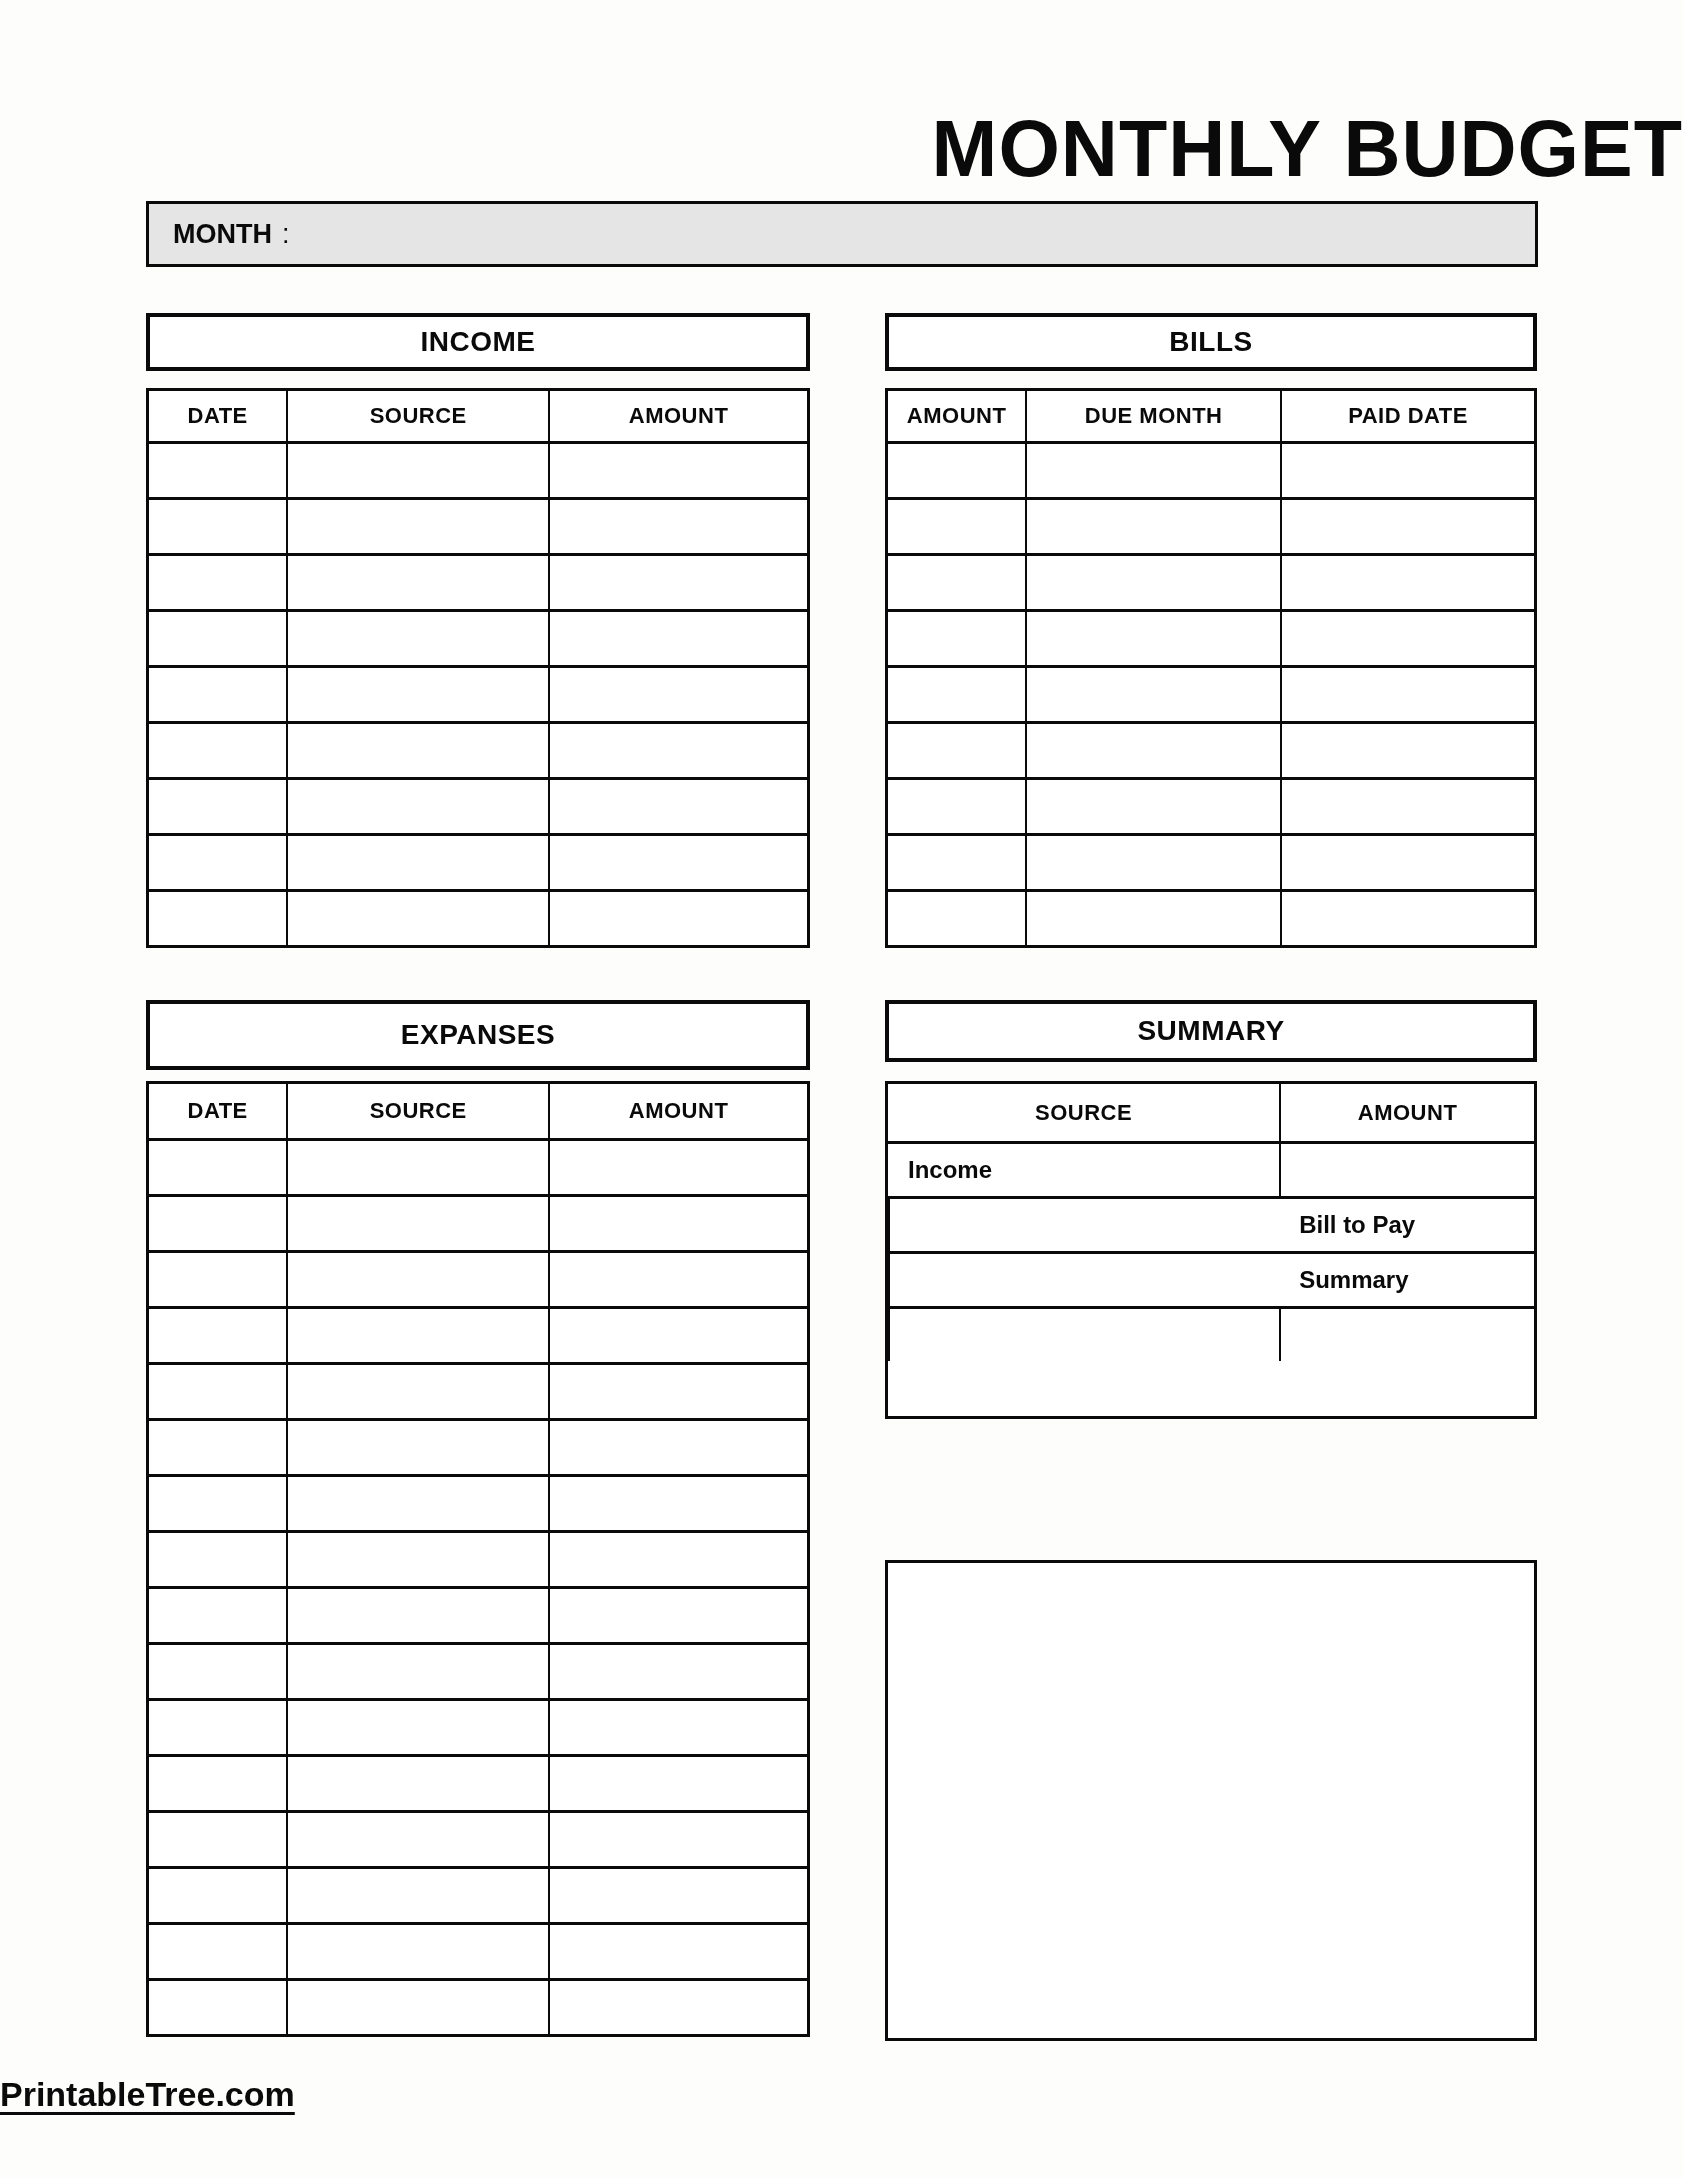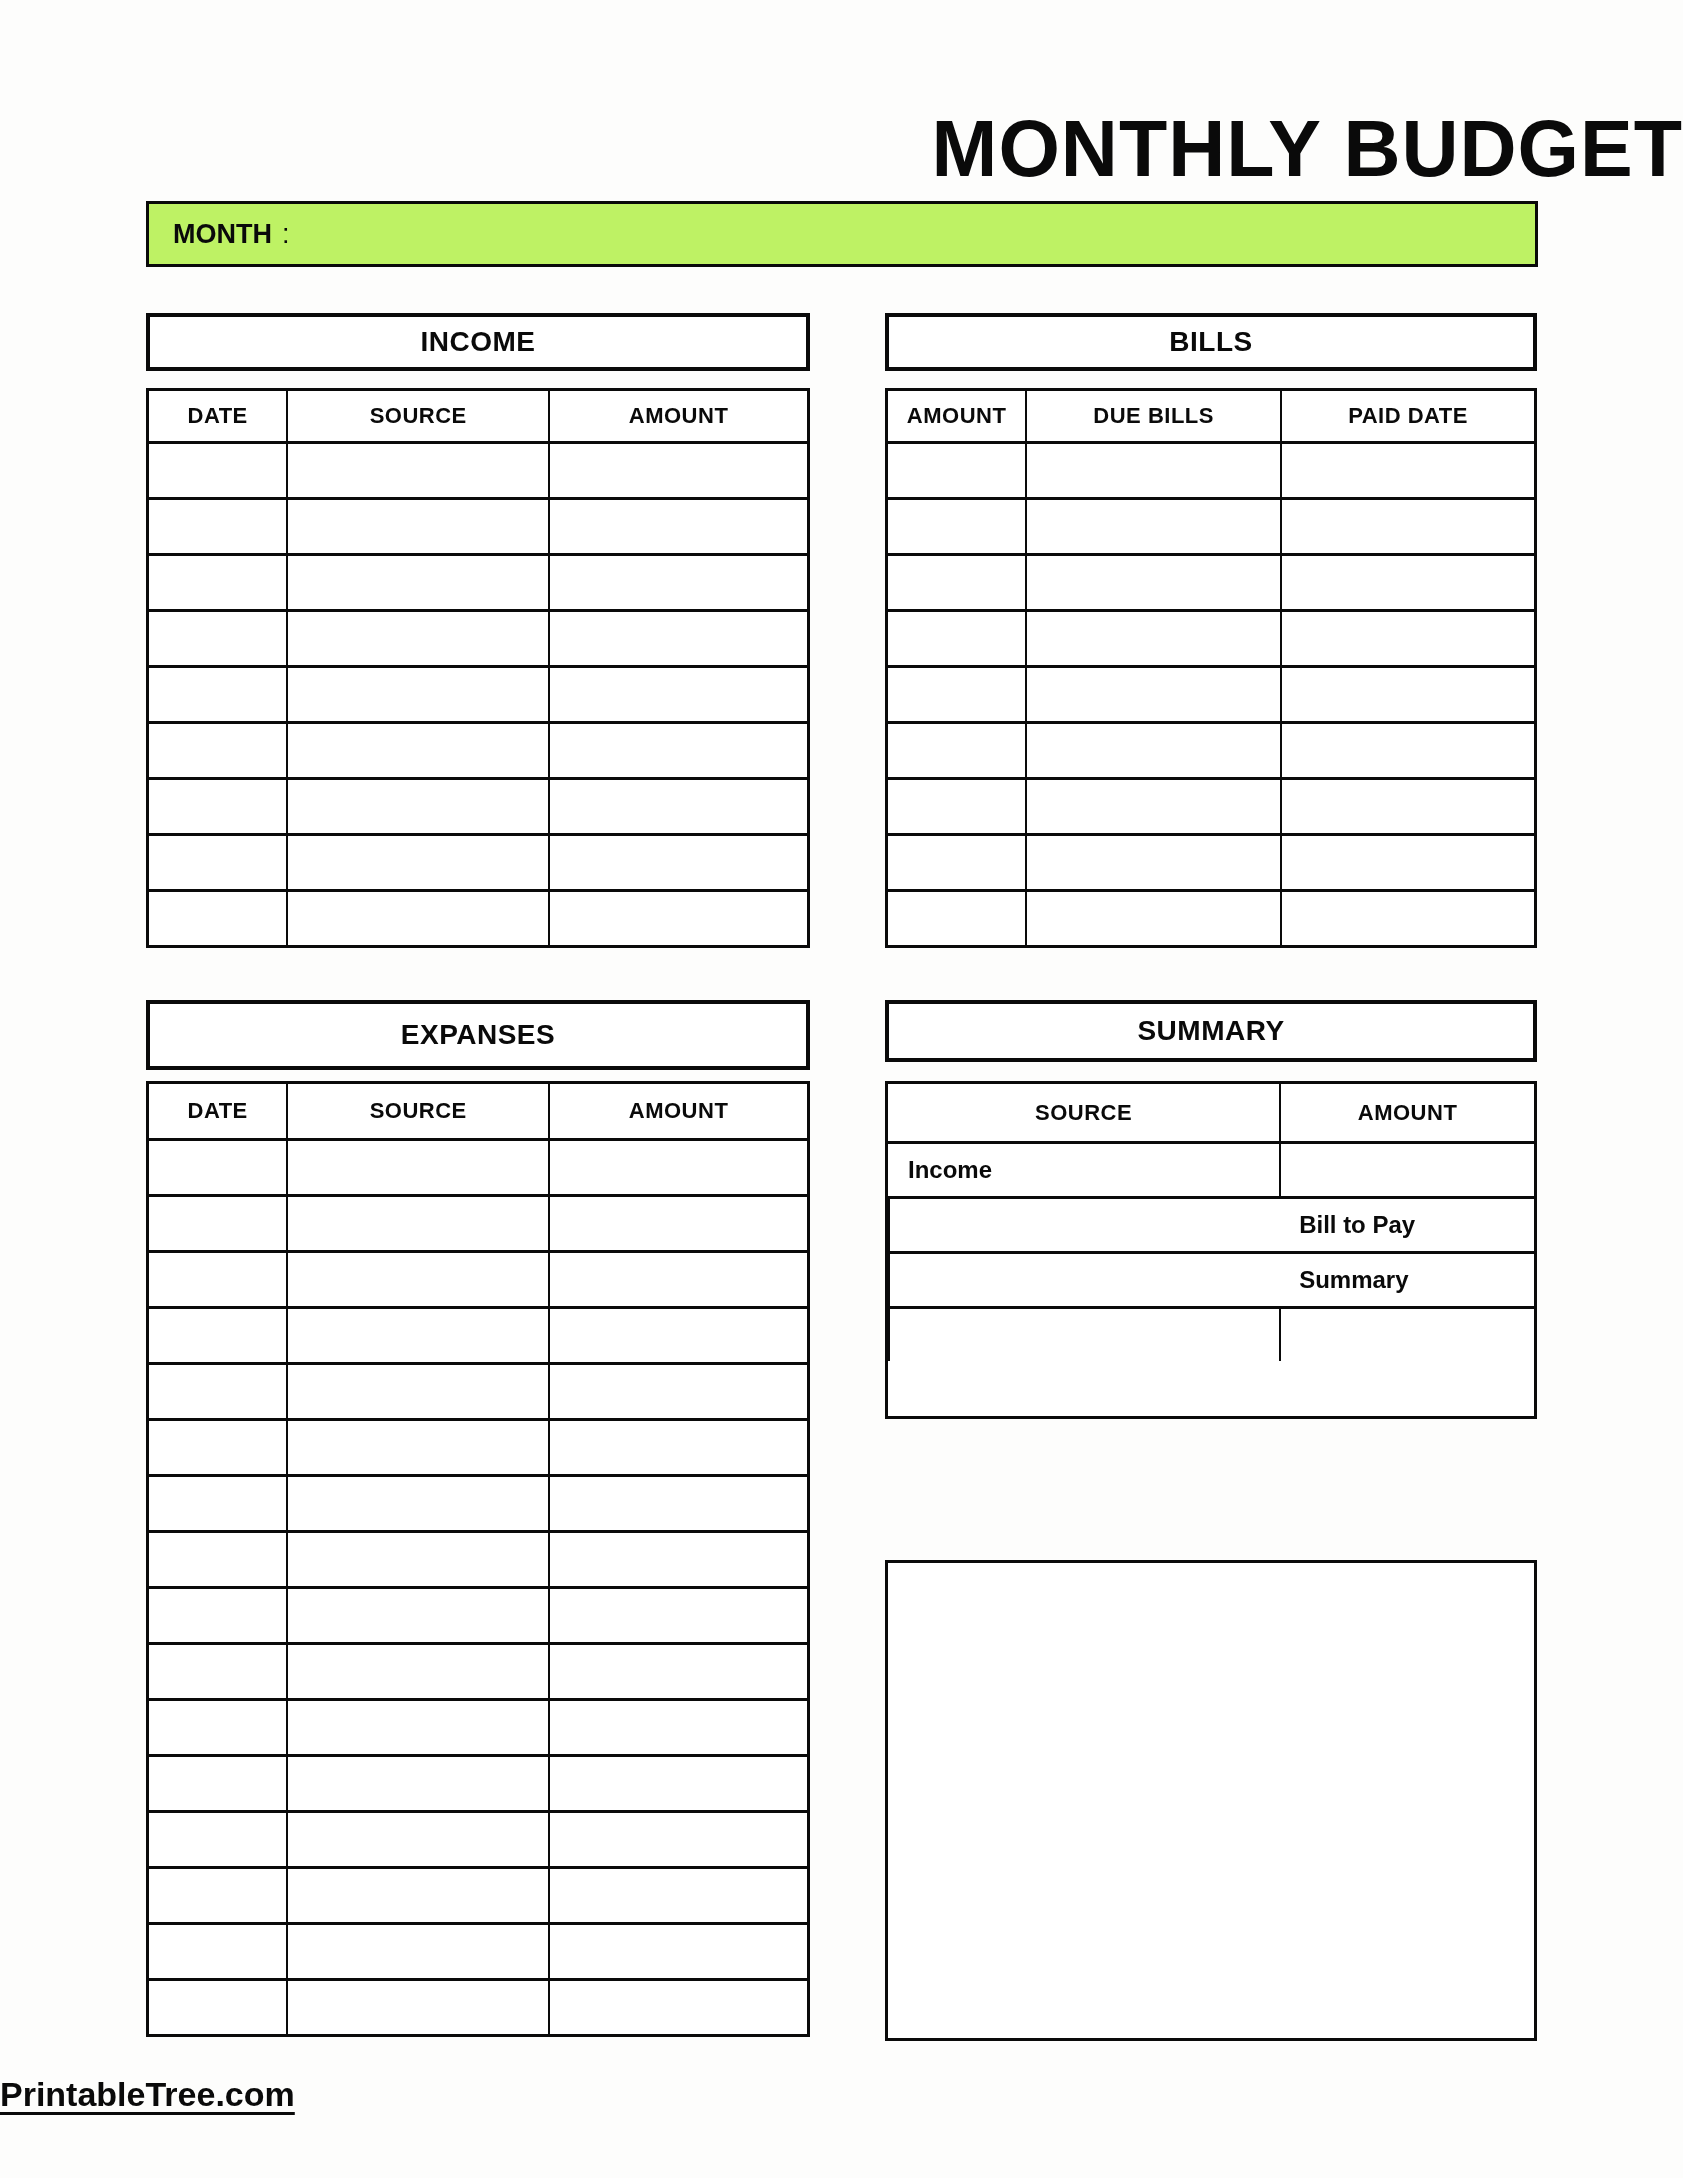--- a/index.html
+++ b/index.html
@@ -21,21 +21,21 @@
     letter-spacing:1px;
     line-height:1.0;
   }
 
   
   .month-box{
     left:146px;top:201px;width:1392px;height:66px;
     border:3px solid #0a0a0a;
     display:flex;align-items:center;
     padding-left:24px;
-    background:#bef264;
+    background:#e5e5e5;
   }
   .month-box .lbl{font-size:27px;font-weight:bold;}
   .month-box .colon{font-size:27px;font-weight:normal;margin-left:10px;}
   .month-box .val{font-size:27px;margin-left:14px;min-width:297px;}
 
   
   .section-title{
     border:4px solid #0a0a0a;
     display:flex;align-items:center;justify-content:center;
     font-size:28px;font-weight:bold;
@@ -127,21 +127,21 @@
     <div class="cell bt bl"></div>
     <div class="cell bt bl"></div>
     <div class="cell bt"></div>
     <div class="cell bt bl"></div>
     <div class="cell bt bl"></div>
   </div>
 
 <div class="abs section-title" style="left:885px;top:313px;width:652px;height:58px;">BILLS</div>
 <div class="abs table" style="left: 885px; top: 388px; width: 652px; display: grid; grid-template-columns: 140fr 260fr 259fr; grid-template-rows: 50px repeat(9, 56px);">
     <div class="cell th">AMOUNT</div>
-    <div class="cell th bl">DUE BILLS</div>
+    <div class="cell th bl">DUE MONTH</div>
     <div class="cell th bl">PAID DATE</div>
     <div class="cell bt"></div>
     <div class="cell bt bl"></div>
     <div class="cell bt bl"></div>
     <div class="cell bt"></div>
     <div class="cell bt bl"></div>
     <div class="cell bt bl"></div>
     <div class="cell bt"></div>
     <div class="cell bt bl"></div>
     <div class="cell bt bl"></div>

